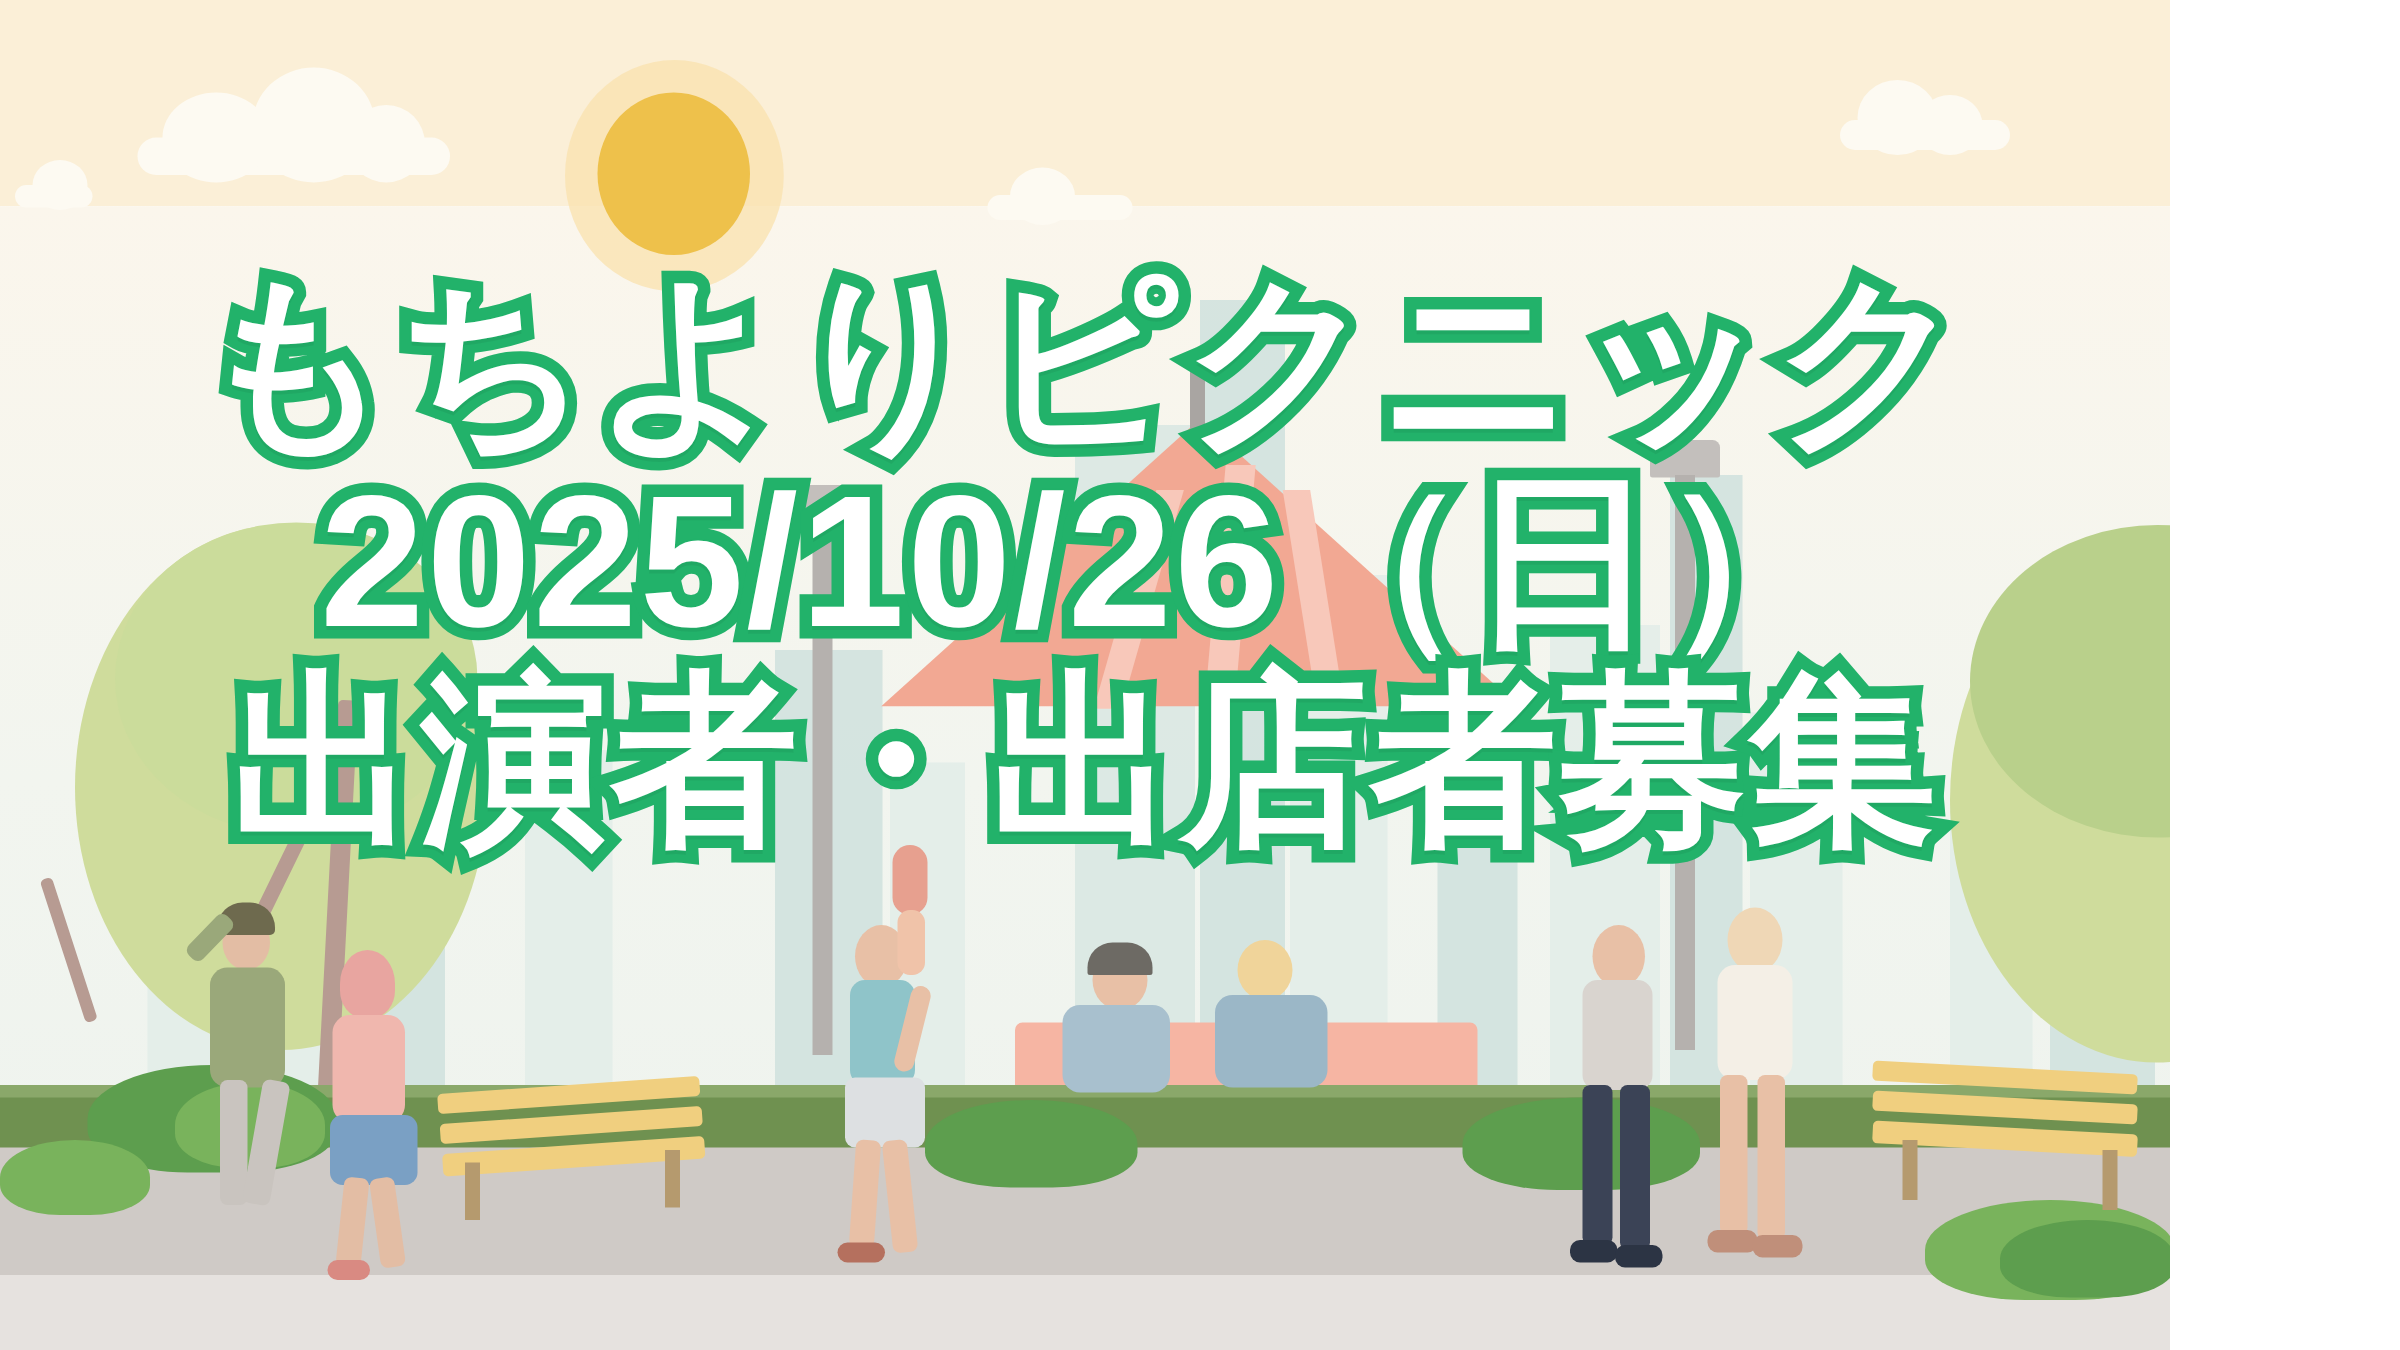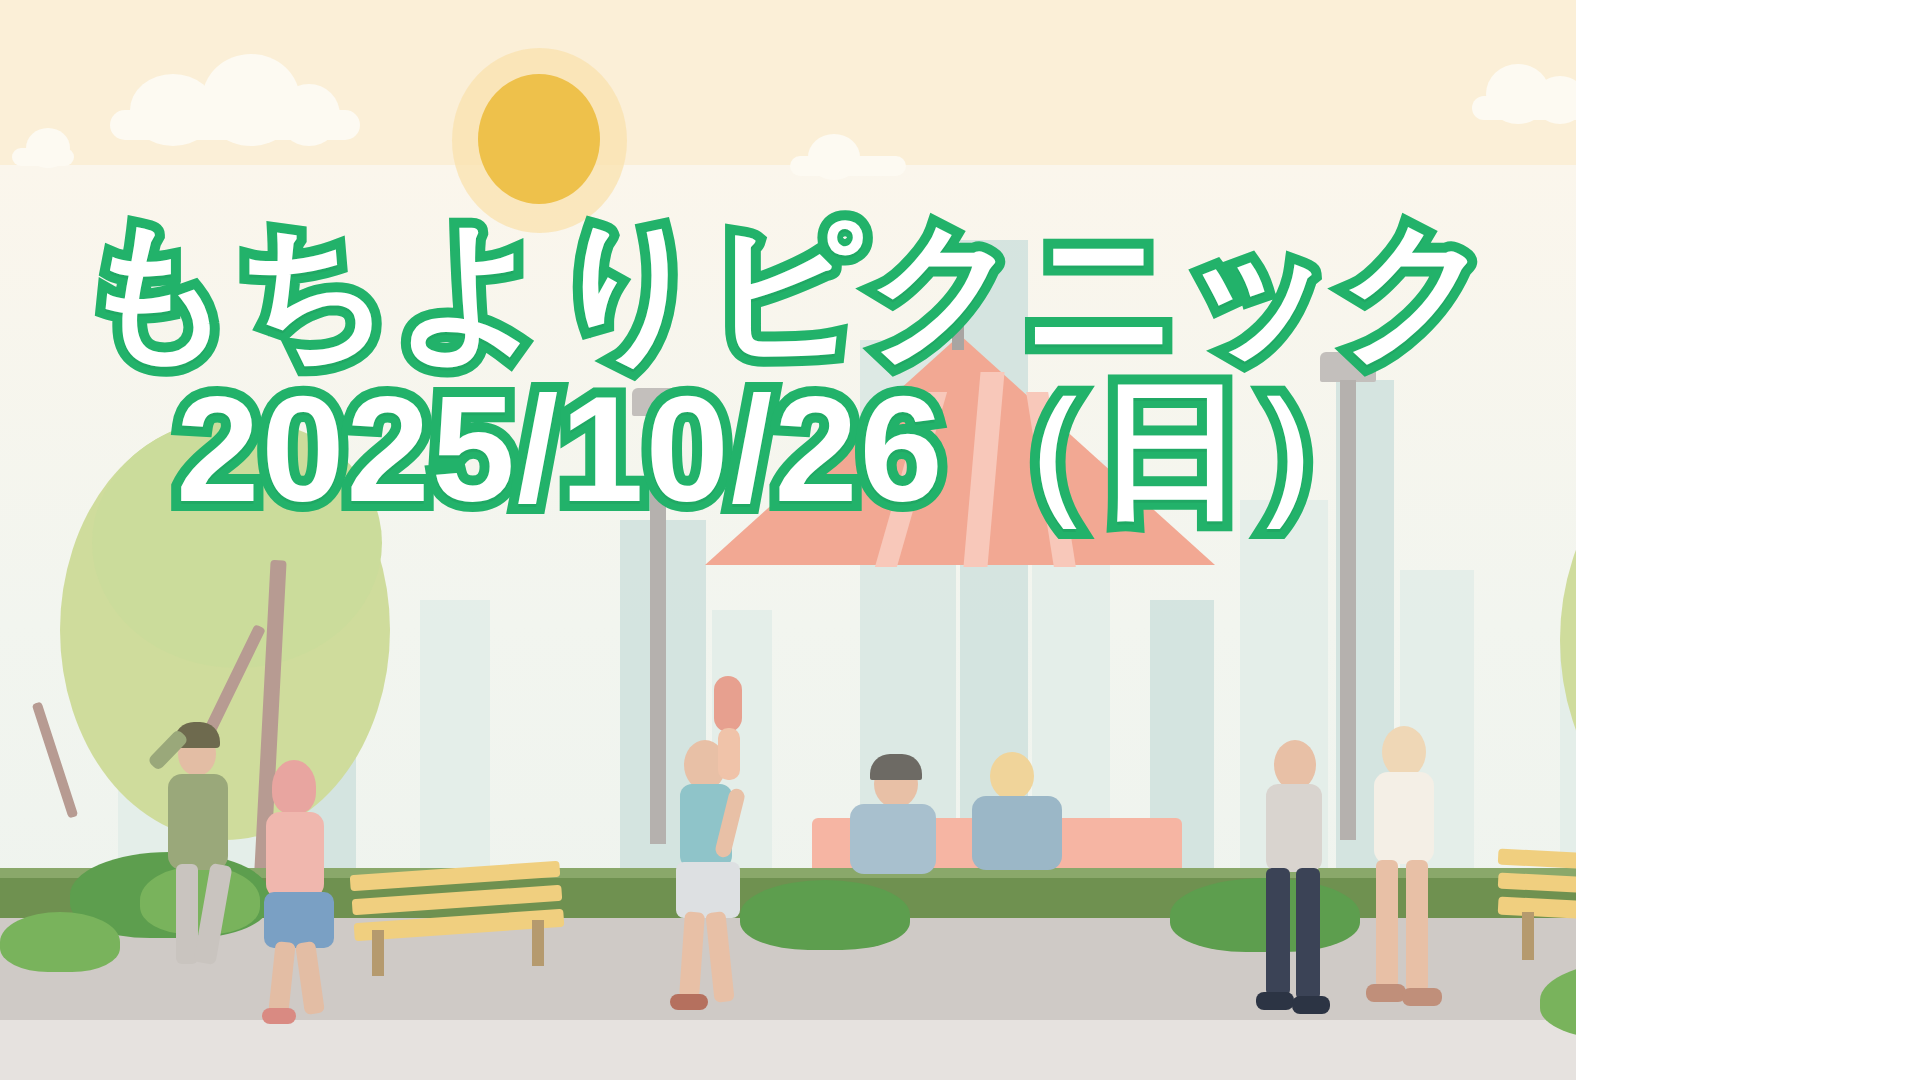--- a/index.html
+++ b/index.html
@@ -3,21 +3,21 @@
 <meta charset="utf-8">
 <title>Event Banner</title>
 <style>
   html, body {
     margin: 0;
     padding: 0;
     background: #ffffff;
   }
   #stage {
     position: relative;
-    width: 1576px;
+    width: 1736px;
     height: 1080px;
     overflow: hidden;
     font-family: "Liberation Sans", "DejaVu Sans", sans-serif;
   }
 
   
   .scene {
     position: absolute;
     inset: 0;
   }
@@ -366,15 +366,16 @@
 
     <div class="person" style="left:700px; top:676px; width:70px; height:110px;">
       <div class="part" style="left:14px; top:0px; width:28px; height:56px; background:#e7a08f; border-radius:14px;"></div>
       <div class="part" style="left:18px; top:52px; width:22px; height:52px; background:#f0c3a9; border-radius:10px;"></div>
     </div>
   </div>
 
   <div class="headline">
     <span class="hl-line hl-1">もちよりピクニック</span>
     <span class="hl-line hl-2">2025/10/26（日）</span>
+    <span class="hl-line hl-3">出演者・出店者募集</span>
   </div>
 
 </div>
 
 </body></html>

